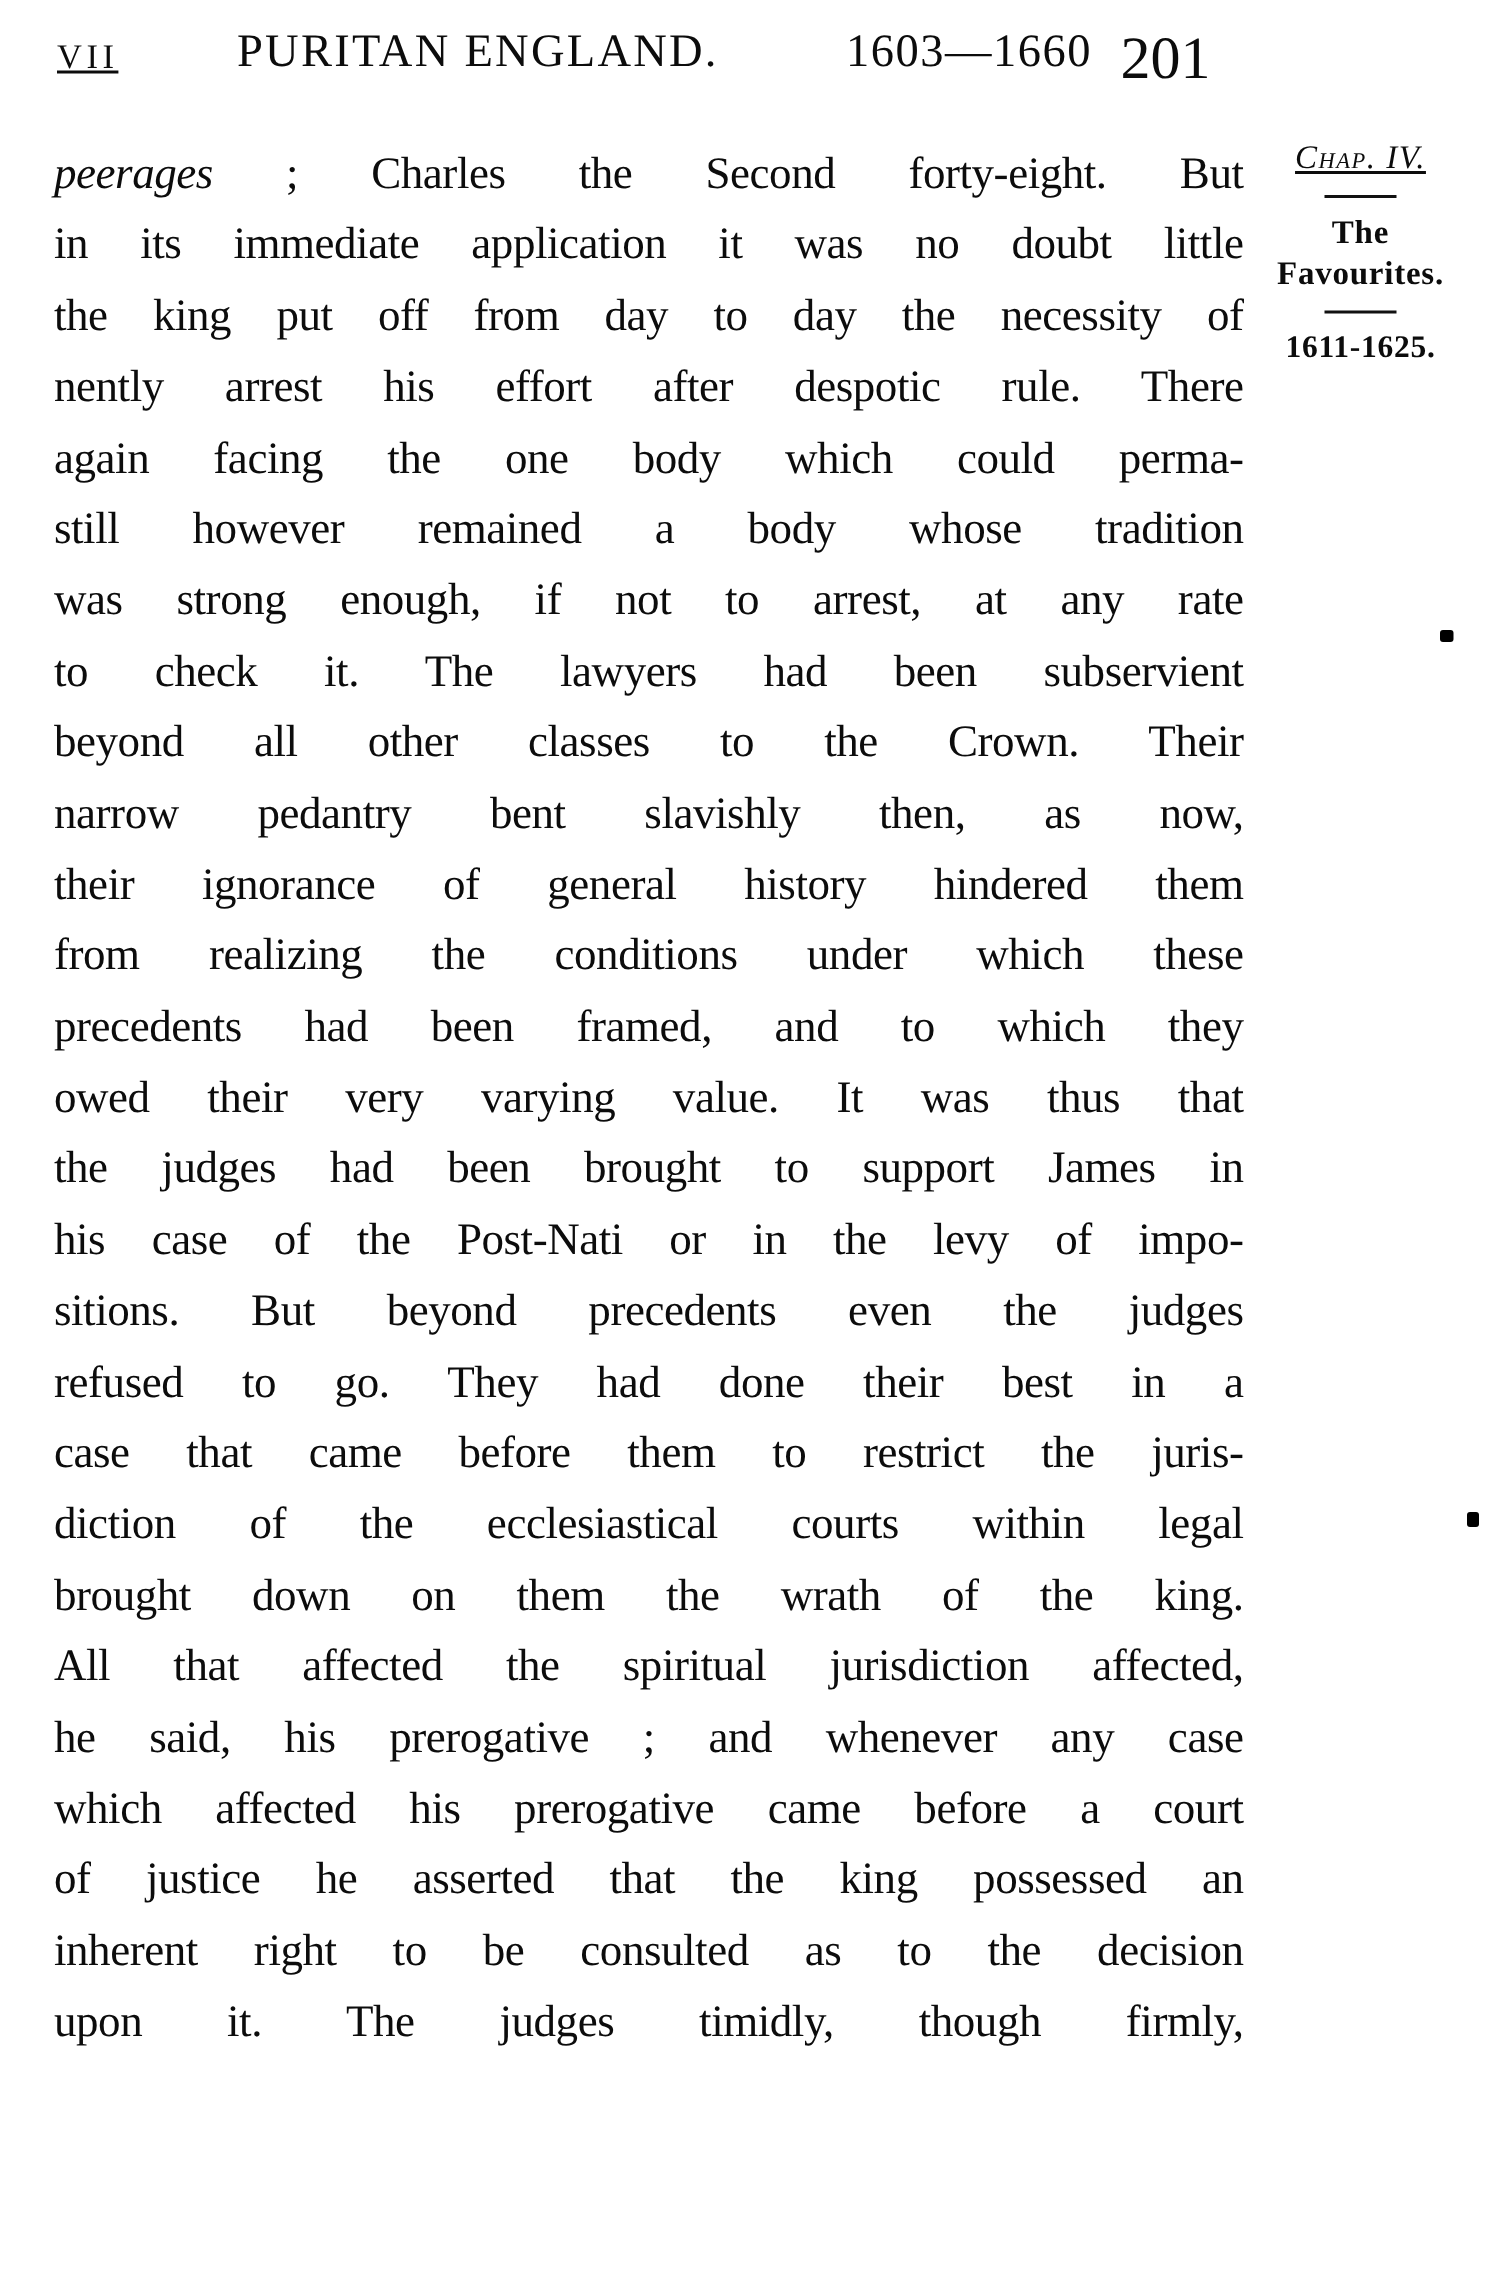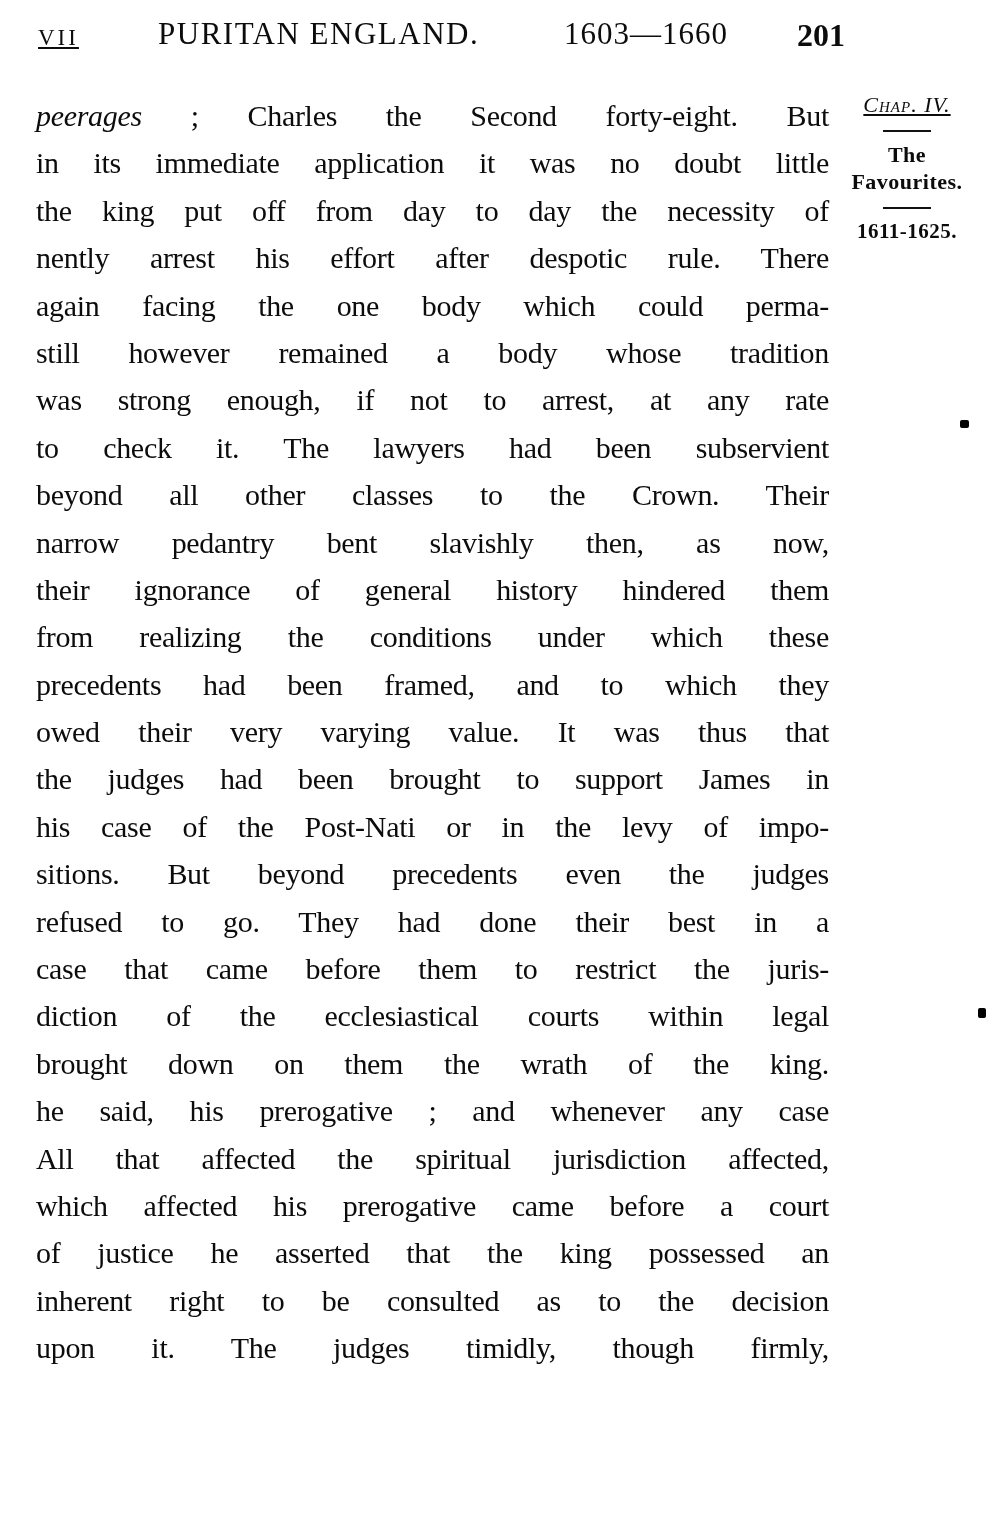--- a/index.html
+++ b/index.html
@@ -33,23 +33,22 @@
     font-size: 31px;
     letter-spacing: 1.5px;
   }
   .date-range {
     left: 527px; top: 18px;
     font-size: 31px;
     letter-spacing: 1px;
     margin-left: 37px;
   }
   .page-number {
-    left: 797px; top: 19px;
-    font-size: 32px;
-    font-weight: bold;
+    left: 747px; top: 19px;
+    font-size: 40px;
   }
   
   .body-text {
     position: absolute;
     left: 36px; top: 92px;
     width: 793px;
     font-size: 30px;
     letter-spacing: -0.3px;
     line-height: 47.4px;
   }
@@ -128,22 +127,22 @@
       <div class="line">from realizing the conditions under which these</div>
       <div class="line">precedents had been framed, and to which they</div>
       <div class="line">owed their very varying value. It was thus that</div>
       <div class="line">the judges had been brought to support James in</div>
       <div class="line">his case of the Post-Nati or in the levy of impo-</div>
       <div class="line">sitions. But beyond precedents even the judges</div>
       <div class="line">refused to go. They had done their best in a</div>
       <div class="line">case that came before them to restrict the juris-</div>
       <div class="line">diction of the ecclesiastical courts within legal</div>
       <div class="line">brought down on them the wrath of the king.</div>
+      <div class="line">All that affected the spiritual jurisdiction affected,</div>
       <div class="line">he said, his prerogative ; and whenever any case</div>
-      <div class="line">All that affected the spiritual jurisdiction affected,</div>
       <div class="line">which affected his prerogative came before a court</div>
       <div class="line">of justice he asserted that the king possessed an</div>
       <div class="line">inherent right to be consulted as to the decision</div>
       <div class="line">upon it. The judges timidly, though firmly,</div>
     </div>
 
   <div class="sidenotes">
     <div class="chap-label">Chap. IV.</div>
     <div class="rule"></div>
     <div class="section-title">The</div>

